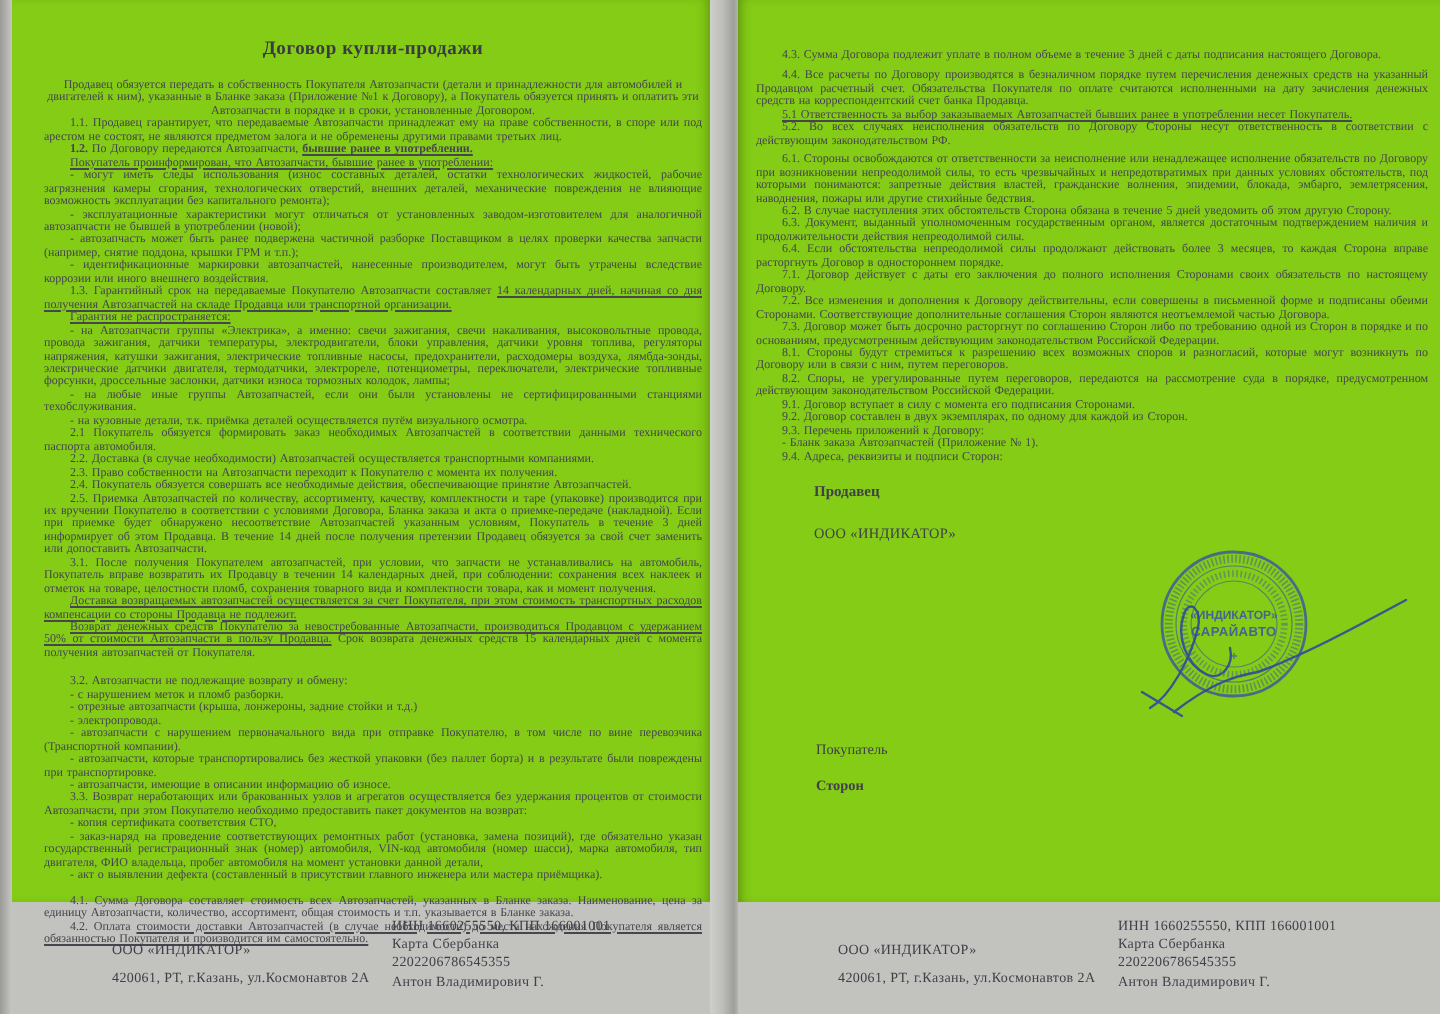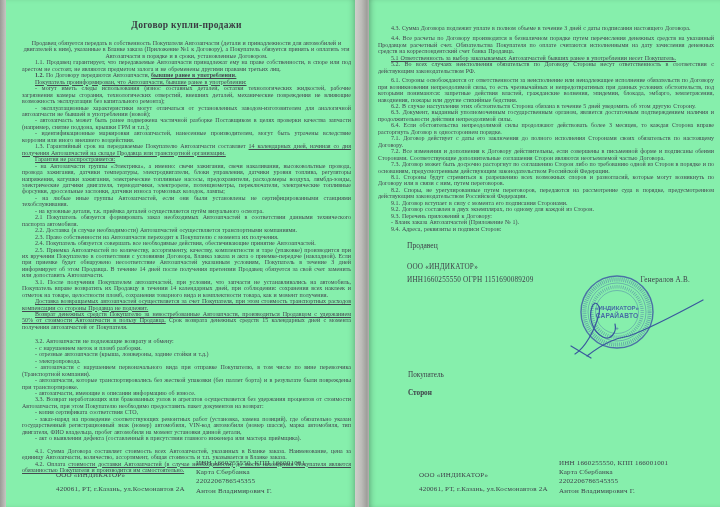--- a/index.html
+++ b/index.html
@@ -1,21 +1,21 @@
 <!DOCTYPE html>
 <html><head>
 <meta charset="utf-8">
 <style>
   html,body{margin:0;padding:0;background:#888;}
   .photo{
     position:relative;width:720px;height:507px;overflow:hidden;
     background:#c2c2be;
     font-family:"Liberation Serif","DejaVu Serif",serif;
   }
-  .page{position:absolute;top:0;height:507px;background:#86efac;}
+  .page{position:absolute;top:0;height:451px;background:#84cc16;}
   .page-left{left:6px;width:349px;box-shadow:inset -4px 0 7px -4px rgba(0,0,0,.35);}
   .page-right{left:369px;width:351px;box-shadow:inset 4px 0 7px -4px rgba(0,0,0,.4);}
   .gap-shade{position:absolute;top:0;left:355px;width:14px;height:507px;
     background:linear-gradient(90deg,#cfcfcb 0%,#bdbdb9 45%,#9e9e9a 85%,#b3b3af 100%);}
   .edge-left{position:absolute;top:0;left:0;width:6px;height:507px;
     background:linear-gradient(90deg,#9a9a96,#c6c6c2);}
 
   .content-left{position:absolute;left:16px;right:4px;top:20px;}
   .content-right{position:absolute;left:9px;right:6px;top:25px;}
 
@@ -23,21 +23,21 @@
     font-size:9.5px;color:#3a3b42;letter-spacing:.3px;}
 
   .para{margin:0;text-align:justify;font-size:6px;line-height:6.45px;
     color:#45464f;word-spacing:.4px;}
   .para.i{text-indent:13px;}
   .para.ctr{text-align:center;}
   .u{text-decoration:underline;}
   .b{font-weight:bold;}
 
   .sig-block{padding-left:29px;color:#3f4049;}
-  .sig-heading{margin-top:9px;font-size:7.5px;font-weight:normal;}
+  .sig-heading{margin-top:9px;font-size:7.5px;font-weight:bold;}
   .sig-company{margin-top:13px;font-size:7.2px;letter-spacing:.2px;}
   .sig-row{margin-top:5px;display:flex;justify-content:space-between;
     padding-right:24px;font-size:7.2px;letter-spacing:.2px;}
   .buyer-heading{position:absolute;left:39px;top:371px;font-size:7.2px;
     font-weight:normal;color:#3f4049;}
   .buyer-passport{position:absolute;left:39px;top:389px;font-size:7.2px;
     font-weight:bold;color:#3f4049;}
 
   .stamp-wrap{position:absolute;left:196px;top:268px;width:150px;height:100px;}
 
@@ -127,24 +127,20 @@
           <p class="para i"><span>8.2. Споры, не урегулированные путем переговоров, передаются на рассмотрение суда в порядке, предусмотренном действующим законодательством Российской Федерации.</span></p>
           <p class="para i"><span>9.1. Договор вступает в силу с момента его подписания Сторонами.</span></p>
           <p class="para i"><span>9.2. Договор составлен в двух экземплярах, по одному для каждой из Сторон.</span></p>
           <p class="para i"><span>9.3. Перечень приложений к Договору:</span></p>
           <p class="para i"><span>- Бланк заказа Автозапчастей (Приложение № 1).</span></p>
           <p class="para i"><span>9.4. Адреса, реквизиты и подписи Сторон:</span></p>
         </div>
       <div class="sig-block">
         <div class="sig-heading">Продавец</div>
         <div class="sig-company">ООО «ИНДИКАТОР»</div>
-        <div class="sig-row">
-          <span>ИНН1660255550 ОГРН 1151690089209</span>
-          <span>Генералов А.В.</span>
-        </div>
       </div>
     </div>
 
     <div class="stamp-wrap">
       <svg width="150" height="100" viewBox="0 0 150 100">
         <g stroke="#3c53a4" fill="none">
           <circle cx="52" cy="44" r="36" stroke-width="1.4" opacity="0.8"></circle>
           <circle cx="52" cy="44" r="29" stroke-width="0.6" opacity="0.65"></circle>
           <circle cx="52" cy="44" r="21.5" stroke-width="0.6" opacity="0.6"></circle>
           <circle cx="52" cy="44" r="32.6" stroke-width="4" stroke-dasharray="0.8 1.2" opacity="0.5"></circle>

